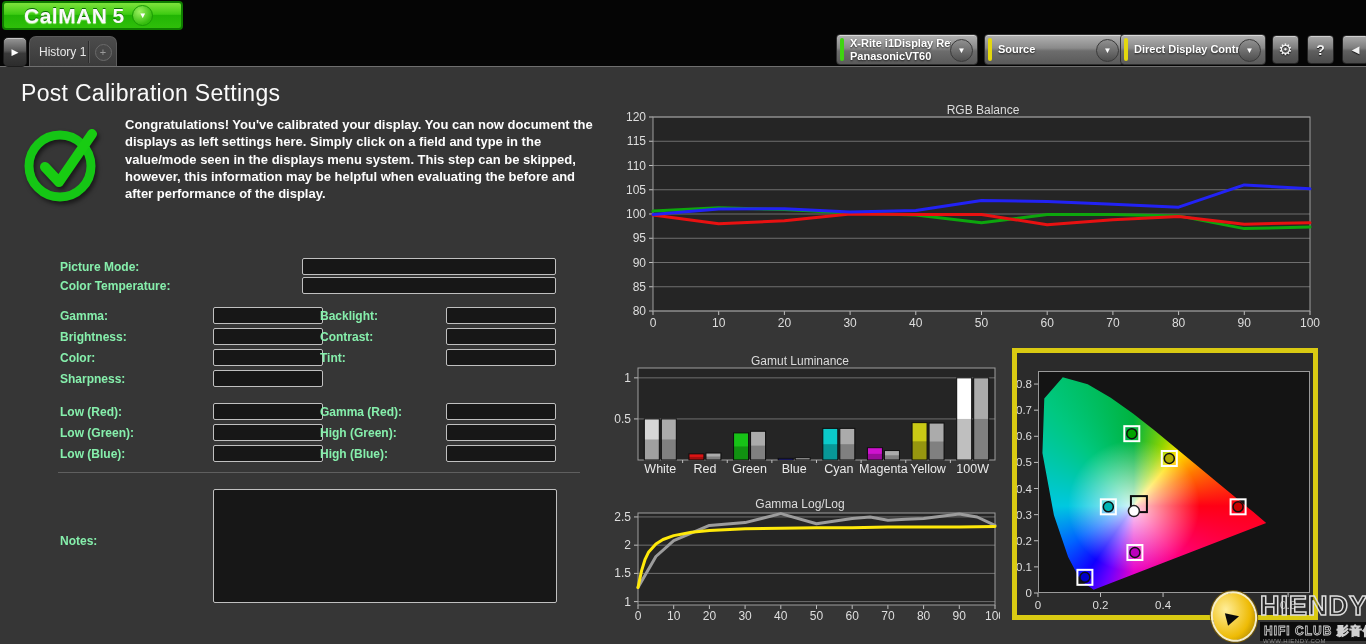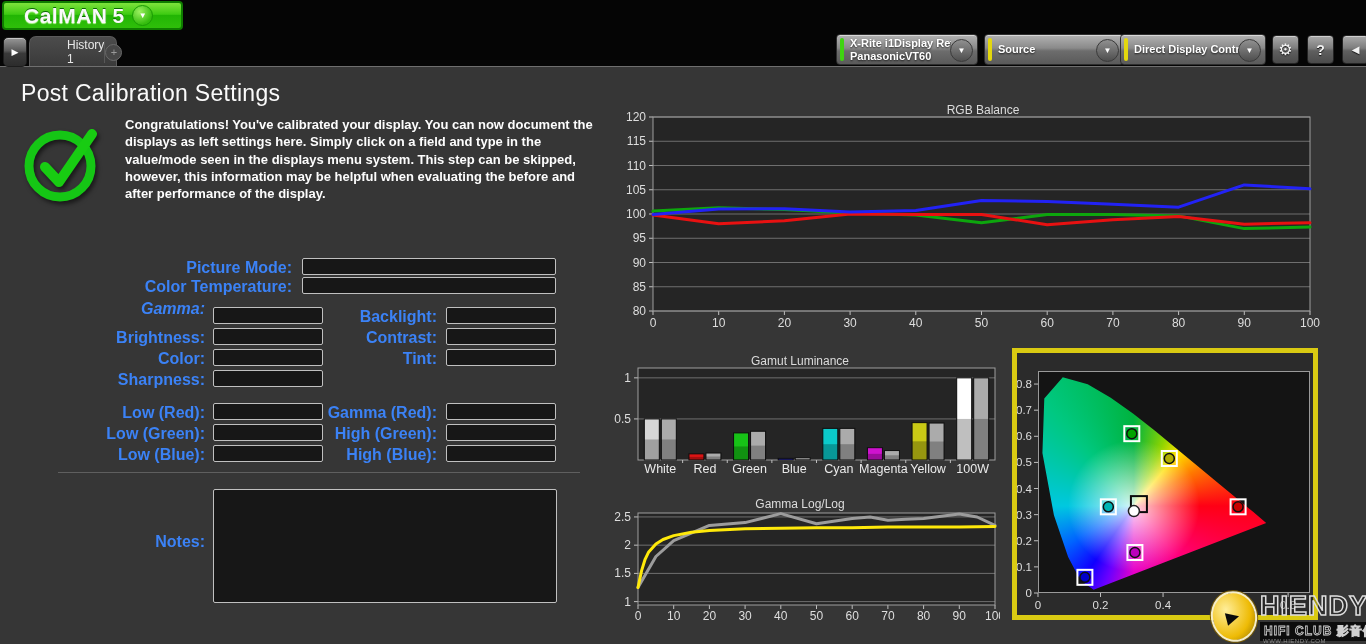--- a/index.html
+++ b/index.html
@@ -20,21 +20,21 @@
         background:radial-gradient(circle at 35% 30%,#9bf060,#35bd0e 70%);border:1px solid #1a9a04;
         color:#fff;font-size:8px;display:flex;align-items:center;justify-content:center;}
 
   #workflow-btn{left:3px;top:37px;width:22px;height:28px;border-radius:5px;
         background:linear-gradient(#989898,#5a5a5a 45%,#3a3a3a 55%,#2c2c2c);
         border:1px solid #1d1d1d;color:#fff;font-size:9px;display:flex;align-items:center;justify-content:center;
         box-shadow:inset 0 1px 0 rgba(255,255,255,.45);}
 
   #tab-history{left:29px;top:36px;width:88px;height:30px;border-radius:7px 7px 0 0;
         background:linear-gradient(#4c4c4c,#3a3a3a);border:1px solid #5b5b5b;border-bottom:none;
-        box-sizing:border-box;display:flex;align-items:center;padding-left:28px;}
+        box-sizing:border-box;display:flex;align-items:center;}
   #tab-history .tab-label{font-size:12px;color:#e8e8e8;padding-left:9px;flex:1;}
   #tab-history .tab-sep{width:1px;height:22px;background:#2c2c2c;border-right:1px solid #585858;}
   #tab-history .plus{width:26px;text-align:center;}
   #tab-history .plus span{display:inline-block;width:15px;height:15px;line-height:14px;border-radius:50%;
         background:#474747;border:1px solid #6a6a6a;color:#9a9a9a;font-size:11px;}
 
   .dd{height:31px;border-radius:4px;background:linear-gradient(#b2b2b2,#8a8a8a 45%,#6d6d6d 55%,#5a5a5a);
       border:1px solid #2e2e2e;box-shadow:inset 0 1px 0 rgba(255,255,255,.5);box-sizing:border-box;}
   .dd .accent{position:absolute;left:3px;top:3px;bottom:3px;width:4px;border-radius:2px;}
   .dd .txt{position:absolute;left:13px;top:0;bottom:0;right:26px;display:flex;flex-direction:column;justify-content:center;
@@ -44,21 +44,21 @@
       display:flex;align-items:center;justify-content:center;}
 
   .sqbtn{width:27px;height:29px;border-radius:4px;
       background:linear-gradient(#aaa,#7d7d7d 45%,#5f5f5f 55%,#4b4b4b);
       border:1px solid #242424;box-shadow:inset 0 1px 0 rgba(255,255,255,.45);box-sizing:border-box;
       color:#f2f2f2;display:flex;align-items:center;justify-content:center;text-shadow:0 1px 1px #111;}
 
   
   #page-title{left:21px;top:80px;font-size:23px;color:#fafafa;letter-spacing:.3px;}
   #intro{left:125px;top:116px;width:468px;font-size:13px;font-weight:bold;color:#fdfdfd;line-height:17.3px;}
-  .lbl{color:#3b82f6;font-size:16px;font-weight:bold;text-align:right;line-height:17px;white-space:nowrap;}
+  .lbl{color:#86efac;font-size:12px;font-weight:bold;text-align:left;line-height:17px;white-space:nowrap;}
   .inp{background:#171717;border:1px solid #c0c0c0;border-radius:2px;height:17px;box-sizing:border-box;
        color:#eee;font-size:12px;padding:0 4px;outline:none;font-family:"Liberation Sans",sans-serif;}
   #notes-area{background:#171717;border:1px solid #c0c0c0;border-radius:2px;box-sizing:border-box;
        color:#eee;font-size:12px;resize:none;outline:none;font-family:"Liberation Sans",sans-serif;}
   #divider{left:58px;top:472px;width:522px;height:1px;background:#5f5f5f;}
 
   
   .chart-title{font-size:12px;color:#dcdcdc;text-align:center;}
   svg text{font-family:"Liberation Sans",sans-serif;}
 
@@ -147,21 +147,21 @@
     <polyline points="25,49 39,64 72,16" fill="none" stroke="#18cc12" stroke-width="10" stroke-linecap="round" stroke-linejoin="round"></polyline>
   </svg>
 </div>
 <div id="intro" class="abs">Congratulations! You've calibrated your display. You can now document the displays as left settings here. Simply click on a field and type in the value/mode seen in the displays menu system. This step can be skipped, however, this information may be helpful when evaluating the before and after performance of the display.</div>
 
 <div class="lbl abs" style="left:60px;top:259px;width:232px;">Picture Mode:</div>
 <input class="inp abs" style="left: 302px; top: 258px; width: 254px;">
 <div class="lbl abs" style="left:60px;top:278px;width:232px;">Color Temperature:</div>
 <input class="inp abs" style="left: 302px; top: 277px; width: 254px;">
 
-<div class="lbl abs" style="left:60px;top:300px;width:145px;font-style:italic;">Gamma:</div>
+<div class="lbl abs" style="left:60px;top:308px;width:145px;">Gamma:</div>
 <input class="inp abs" style="left: 213px; top: 307px; width: 110px;">
 <div class="lbl abs" style="left:60px;top:329px;width:145px;">Brightness:</div>
 <input class="inp abs" style="left: 213px; top: 328px; width: 110px;">
 <div class="lbl abs" style="left:60px;top:350px;width:145px;">Color:</div>
 <input class="inp abs" style="left: 213px; top: 349px; width: 110px;">
 <div class="lbl abs" style="left:60px;top:371px;width:145px;">Sharpness:</div>
 <input class="inp abs" style="left: 213px; top: 370px; width: 110px;">
 
 <div class="lbl abs" style="left:320px;top:308px;width:117px;">Backlight:</div>
 <input class="inp abs" style="left: 446px; top: 307px; width: 110px;">

